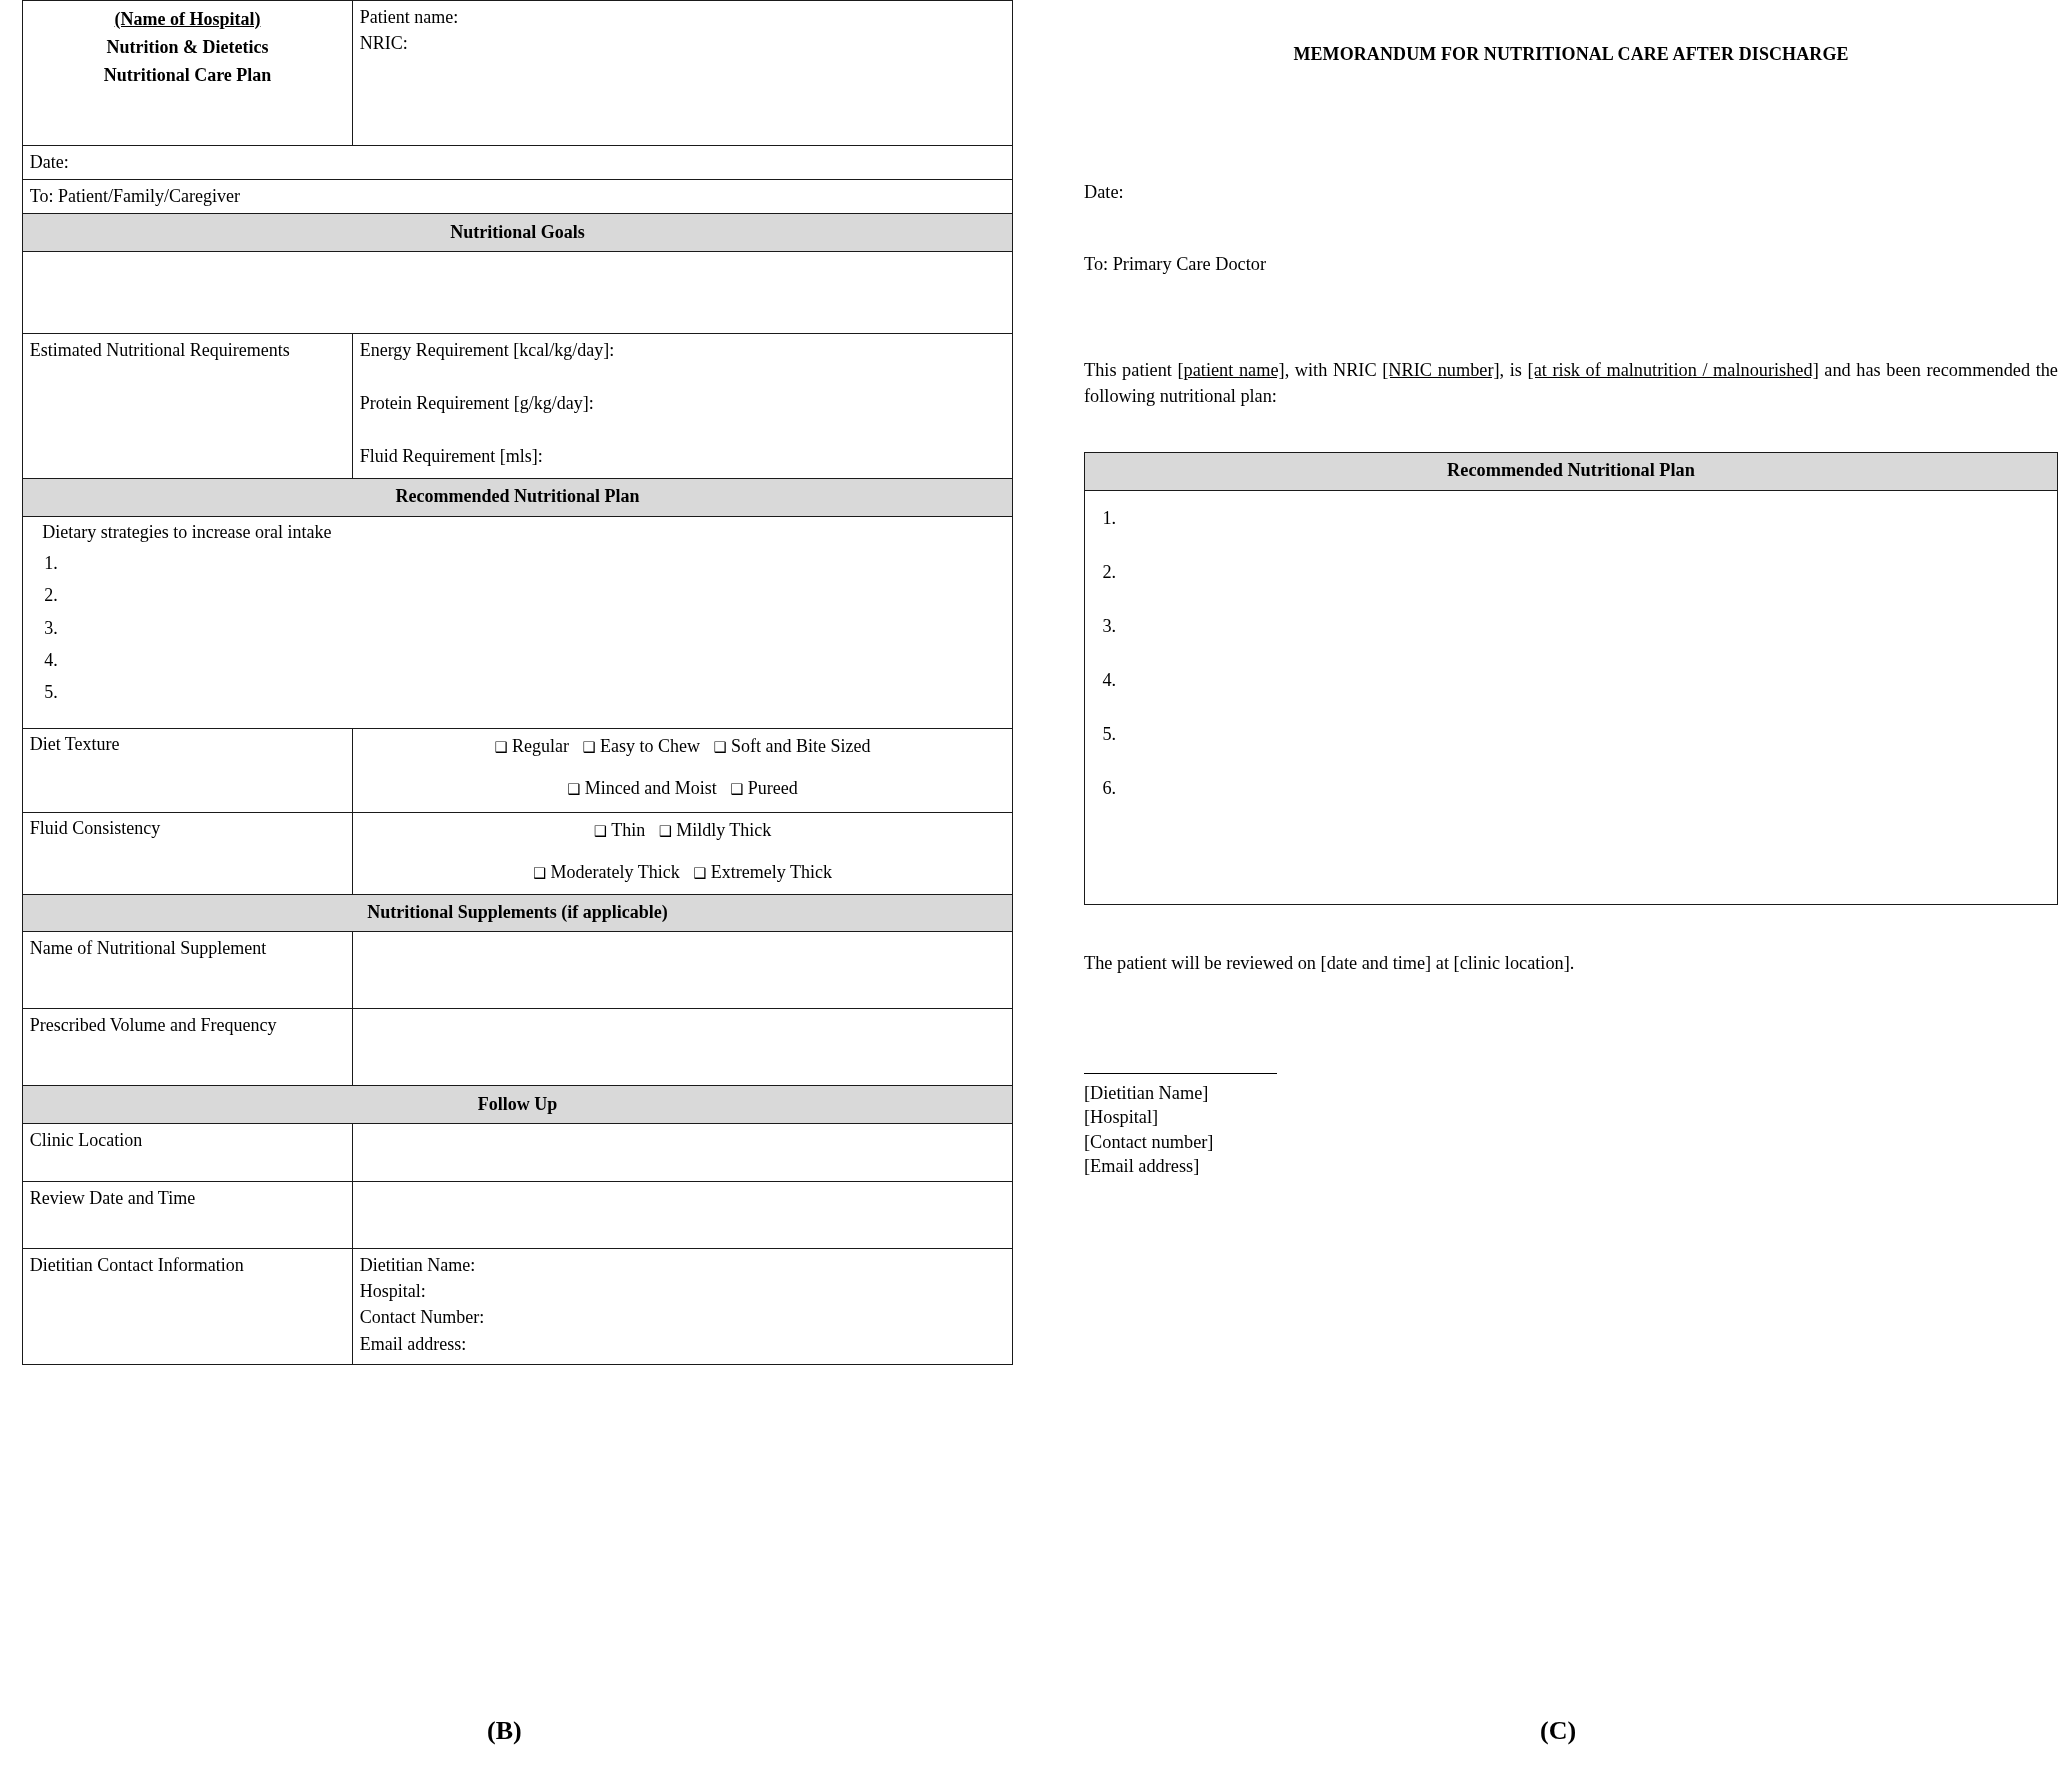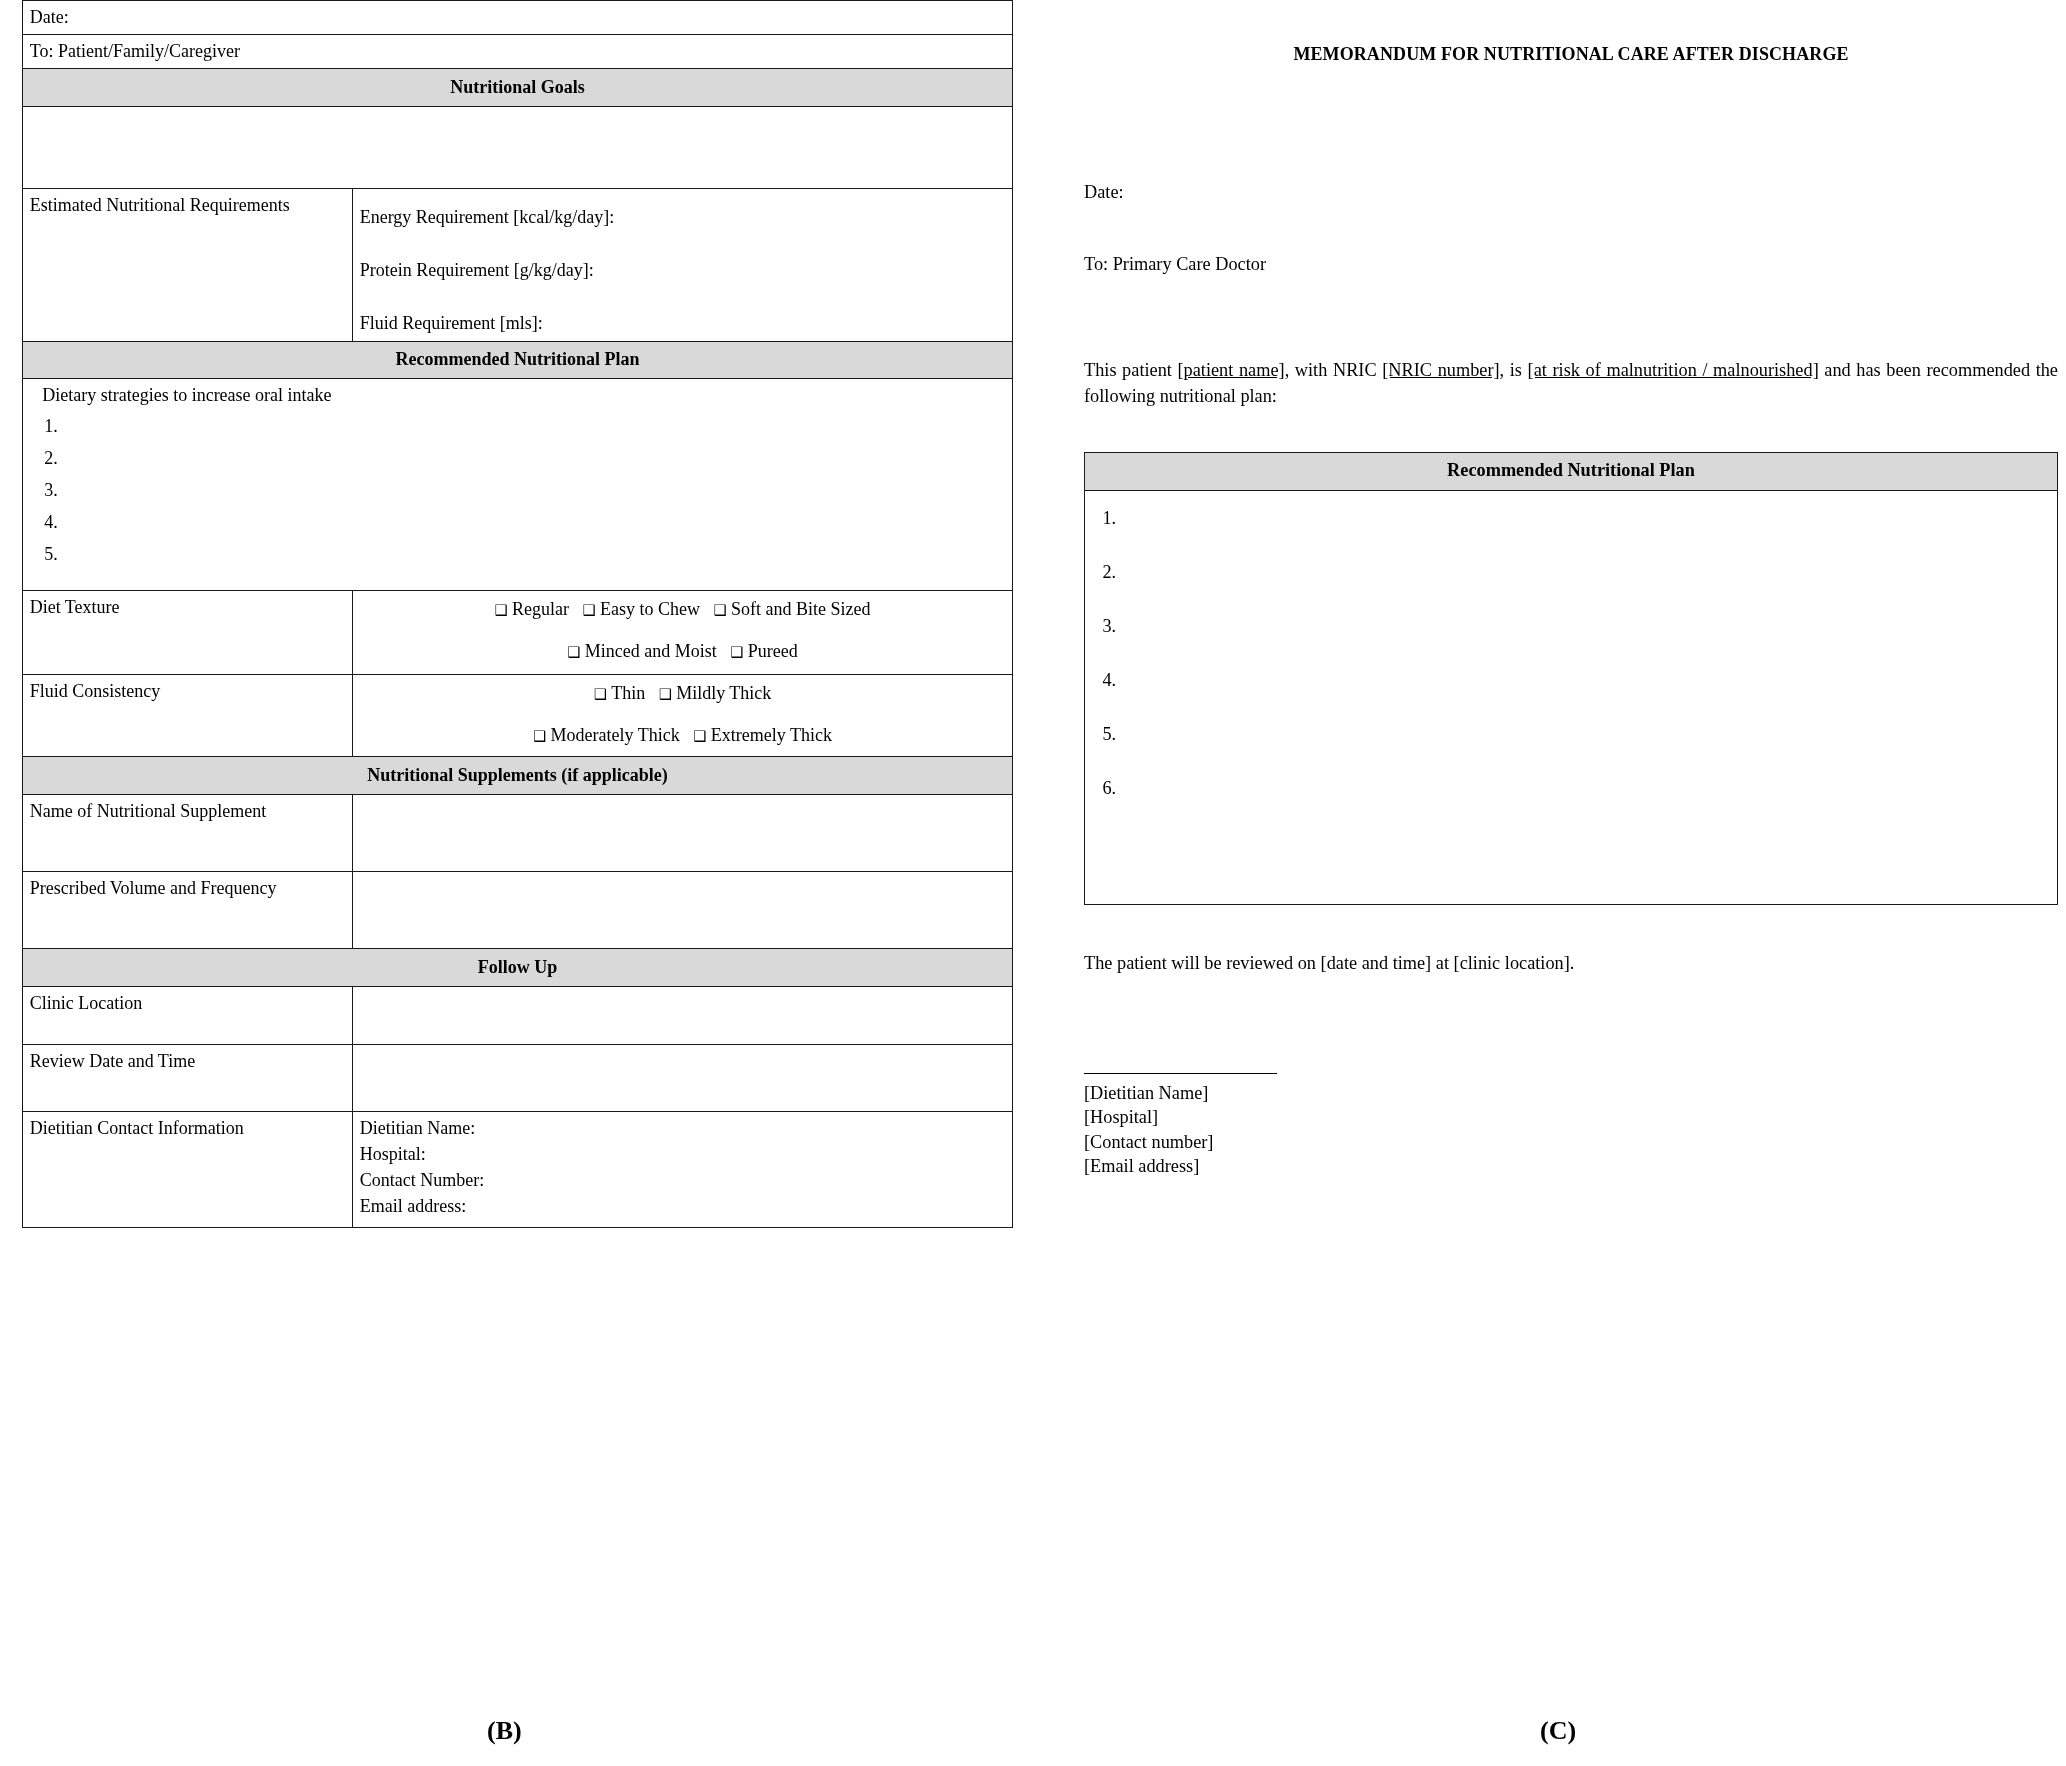--- a/index.html
+++ b/index.html
@@ -74,21 +74,21 @@
   .row-req   { height: 145px; }
   .row-plan-body { height: 212px; }
   .row-texture { height: 84px; }
   .row-fluid  { height: 82px; }
   .row-supp   { height: 77px; }
   .row-vol    { height: 77px; }
   .row-clinic { height: 58px; }
   .row-review { height: 67px; }
   .row-contact{ height: 116px; margin-top: 25px; }
 
-  .req-line { margin: 12px 0 30px 0; }
+  .req-line { margin: 0 0 30px 0; }
   .req-line:last-child { margin-bottom: 0; }
 
   .plan-lead { margin: 0 0 7.7px 12.5px; }
   .plan-num  { margin: 0 0 8.7px 14.5px; }
   .plan-num:last-child { margin-bottom: 0; }
 
   .opt-rows { text-align: center; }
   .opt-rows .opt-line { margin: 1.9px 0 18.3px 0; }
   .opt-rows .opt-line:last-child { margin-bottom: 0; }
   .cbx { font-family: "DejaVu Sans", sans-serif; font-size: 14.5px; }
@@ -171,20 +171,31 @@
   <div class="col-left">
 
 
     <table class="frm">
       <colgroup>
           <col class="c1">
           <col class="c2">
         </colgroup>
       <tbody>
 
+        <tr>
+          <td class="hdr-title tall-head">
+            <div class="u">(Name of Hospital)</div>
+            <div>Nutrition &amp; Dietetics</div>
+            <div>Nutritional Care Plan</div>
+          </td>
+          <td>
+            <div class="kv-line">Patient name:</div>
+            <div class="kv-line">NRIC:</div>
+          </td>
+        </tr>
 
         <tr>
           <td class="row-date" colspan="2">Date:</td>
         </tr>
 
         <tr>
           <td class="row-to" colspan="2">To: Patient/Family/Caregiver</td>
         </tr>
 
         <tr>

